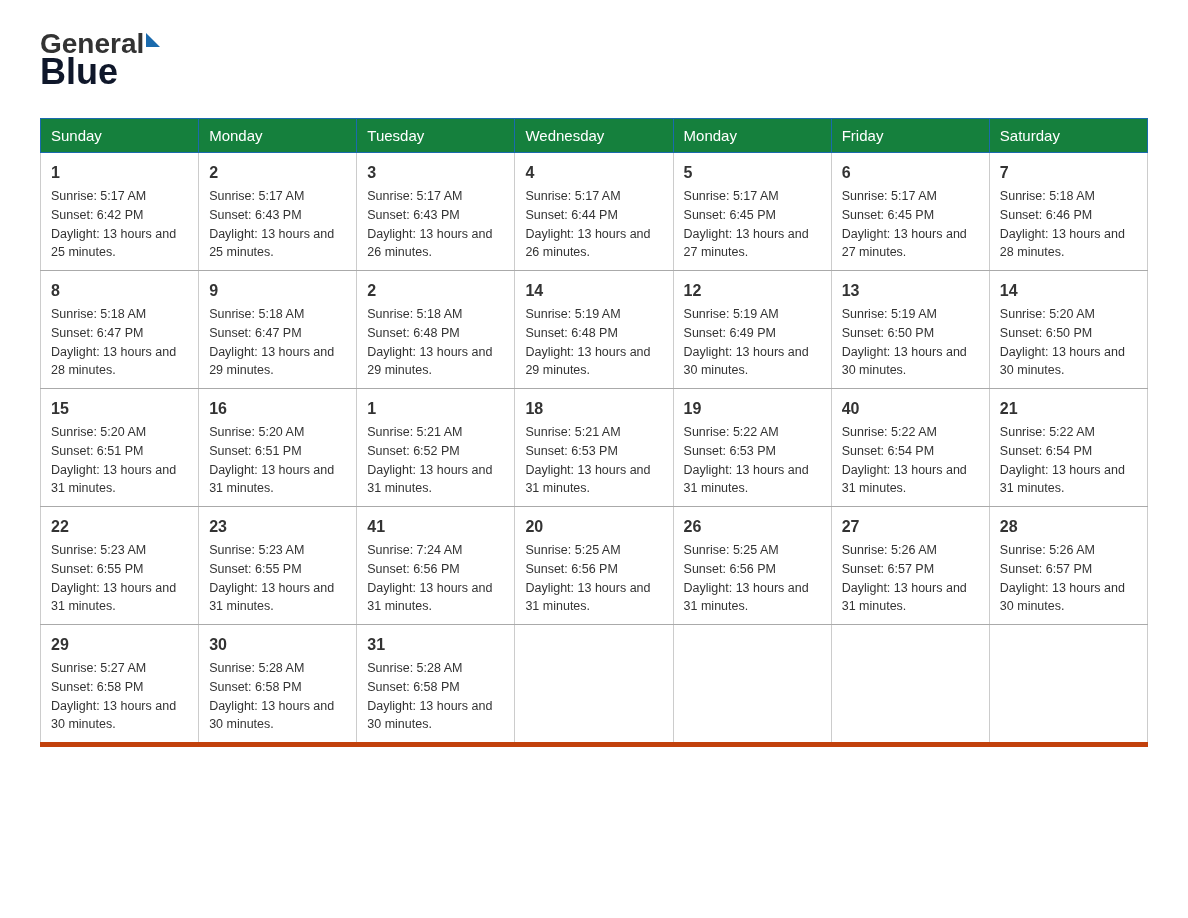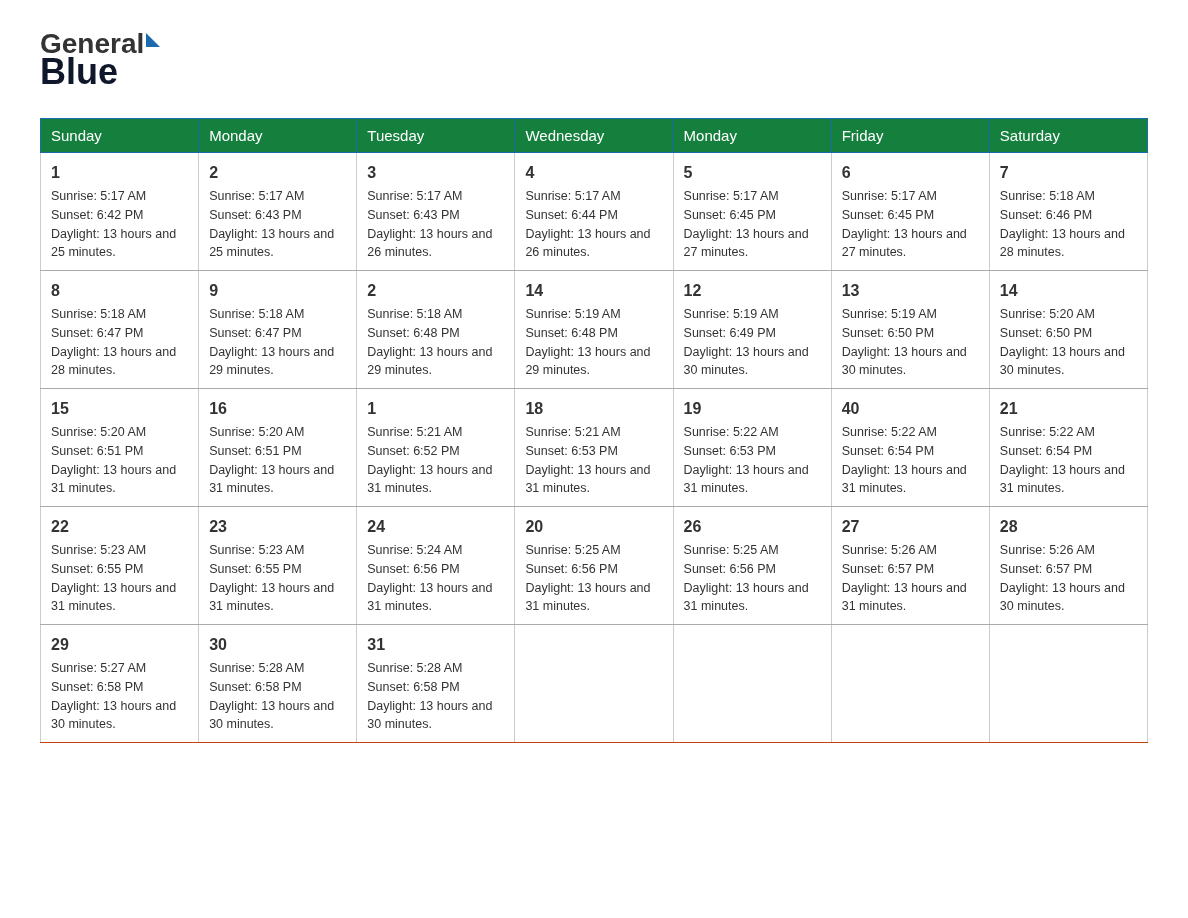--- a/index.html
+++ b/index.html
@@ -90,21 +90,21 @@
     .day-num {
       font-size: 16px;
       font-weight: bold;
       display: block;
       margin-bottom: 2px;
     }
     tbody tr td {
       border-bottom: 1px solid #aaa;
     }
     tbody tr:last-child td {
-      border-bottom: 1px solid #c2410c;
+      border-bottom: 5px solid #c2410c;
     }
     .empty-cell {
       background: #fff;
     }
   </style>
 </head>
 <body>
 
 <div class="header">
   <div class="logo-wrapper">
@@ -156,21 +156,21 @@
         <td><span class="day-num">16</span><span>Sunrise: 5:20 AM</span><br><span>Sunset: 6:51 PM</span><br><span>Daylight: 13 hours and 31 minutes.</span></td>
         <td><span class="day-num">1</span><span>Sunrise: 5:21 AM</span><br><span>Sunset: 6:52 PM</span><br><span>Daylight: 13 hours and 31 minutes.</span></td>
         <td><span class="day-num">18</span><span>Sunrise: 5:21 AM</span><br><span>Sunset: 6:53 PM</span><br><span>Daylight: 13 hours and 31 minutes.</span></td>
         <td><span class="day-num">19</span><span>Sunrise: 5:22 AM</span><br><span>Sunset: 6:53 PM</span><br><span>Daylight: 13 hours and 31 minutes.</span></td>
         <td><span class="day-num">40</span><span>Sunrise: 5:22 AM</span><br><span>Sunset: 6:54 PM</span><br><span>Daylight: 13 hours and 31 minutes.</span></td>
         <td><span class="day-num">21</span><span>Sunrise: 5:22 AM</span><br><span>Sunset: 6:54 PM</span><br><span>Daylight: 13 hours and 31 minutes.</span></td>
       </tr>
       <tr>
         <td><span class="day-num">22</span><span>Sunrise: 5:23 AM</span><br><span>Sunset: 6:55 PM</span><br><span>Daylight: 13 hours and 31 minutes.</span></td>
         <td><span class="day-num">23</span><span>Sunrise: 5:23 AM</span><br><span>Sunset: 6:55 PM</span><br><span>Daylight: 13 hours and 31 minutes.</span></td>
-        <td><span class="day-num">24</span><span>Sunrise: 5:24 AM</span><br><span>Sunset: 6:56 PM</span><br><span>Daylight: 13 hours and 31 minutes.</span></td>
+        <td><span class="day-num">41</span><span>Sunrise: 7:24 AM</span><br><span>Sunset: 6:56 PM</span><br><span>Daylight: 13 hours and 31 minutes.</span></td>
         <td><span class="day-num">20</span><span>Sunrise: 5:25 AM</span><br><span>Sunset: 6:56 PM</span><br><span>Daylight: 13 hours and 31 minutes.</span></td>
         <td><span class="day-num">26</span><span>Sunrise: 5:25 AM</span><br><span>Sunset: 6:56 PM</span><br><span>Daylight: 13 hours and 31 minutes.</span></td>
         <td><span class="day-num">27</span><span>Sunrise: 5:26 AM</span><br><span>Sunset: 6:57 PM</span><br><span>Daylight: 13 hours and 31 minutes.</span></td>
         <td><span class="day-num">28</span><span>Sunrise: 5:26 AM</span><br><span>Sunset: 6:57 PM</span><br><span>Daylight: 13 hours and 30 minutes.</span></td>
       </tr>
       <tr>
         <td><span class="day-num">29</span><span>Sunrise: 5:27 AM</span><br><span>Sunset: 6:58 PM</span><br><span>Daylight: 13 hours and 30 minutes.</span></td>
         <td><span class="day-num">30</span><span>Sunrise: 5:28 AM</span><br><span>Sunset: 6:58 PM</span><br><span>Daylight: 13 hours and 30 minutes.</span></td>
         <td><span class="day-num">31</span><span>Sunrise: 5:28 AM</span><br><span>Sunset: 6:58 PM</span><br><span>Daylight: 13 hours and 30 minutes.</span></td>
         <td class="empty-cell"></td>

